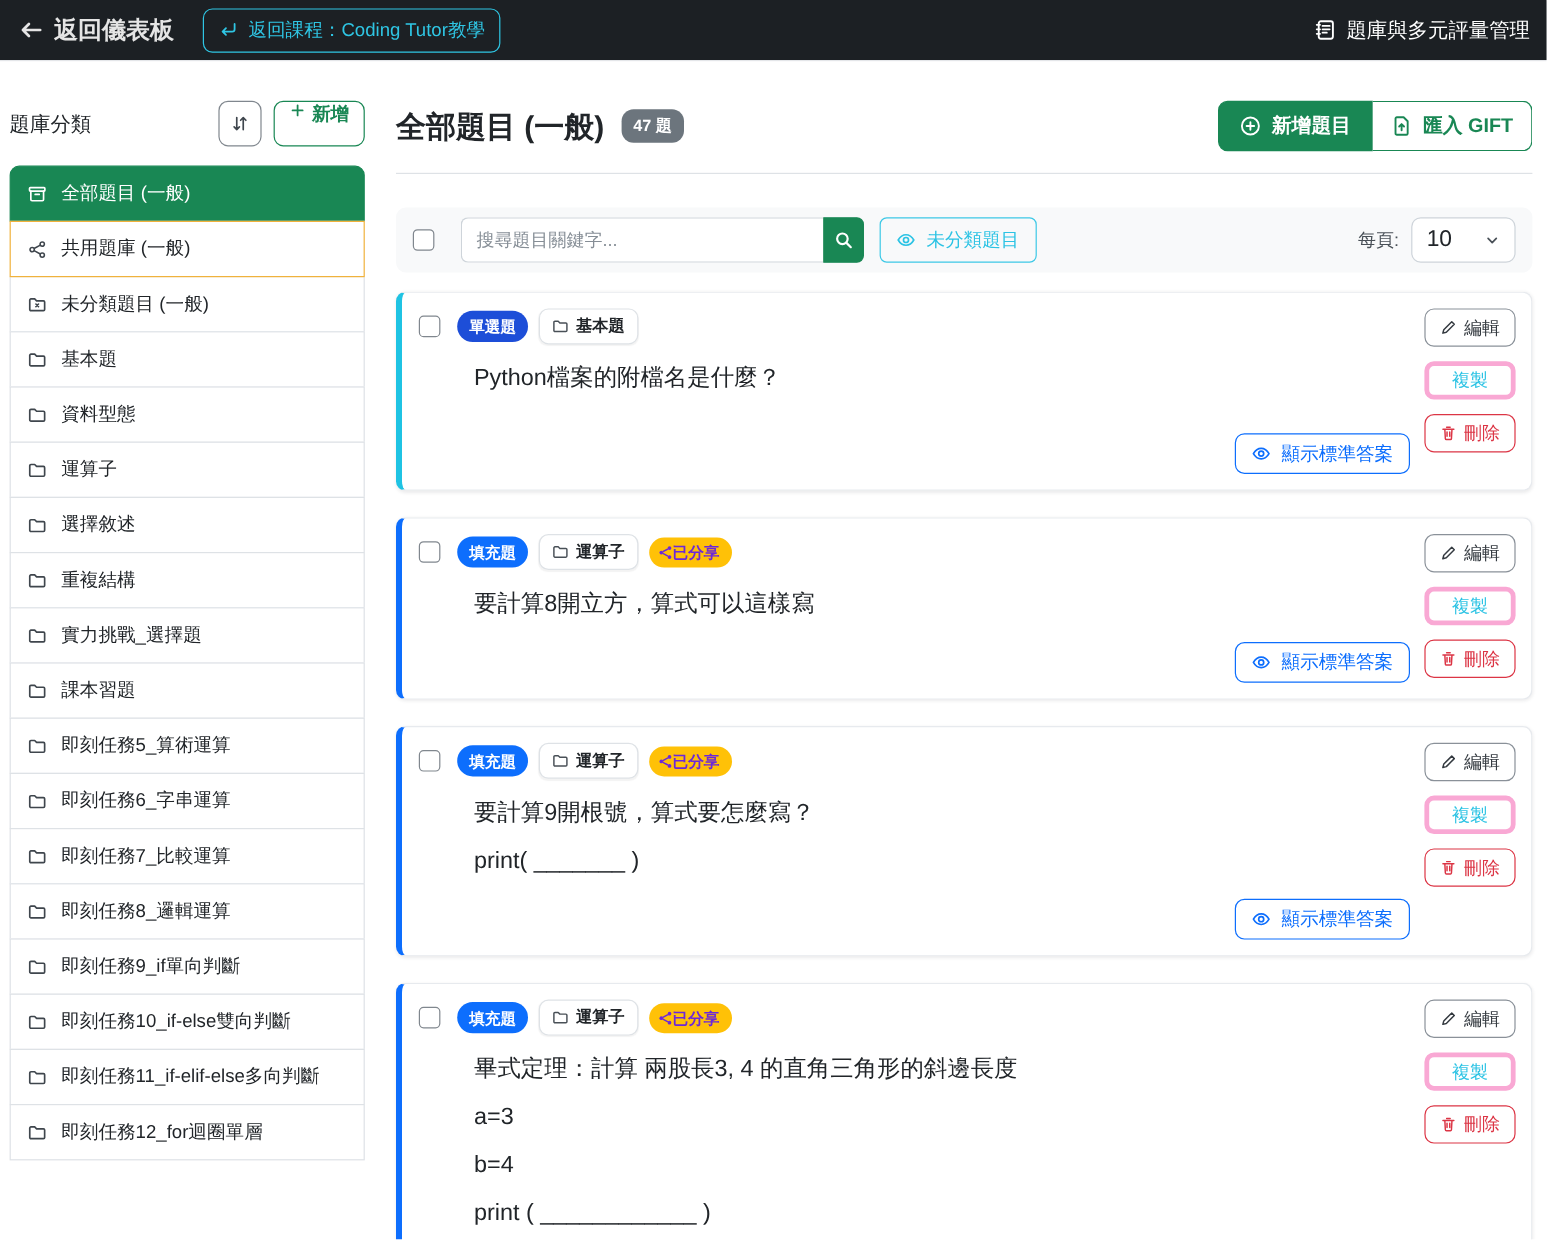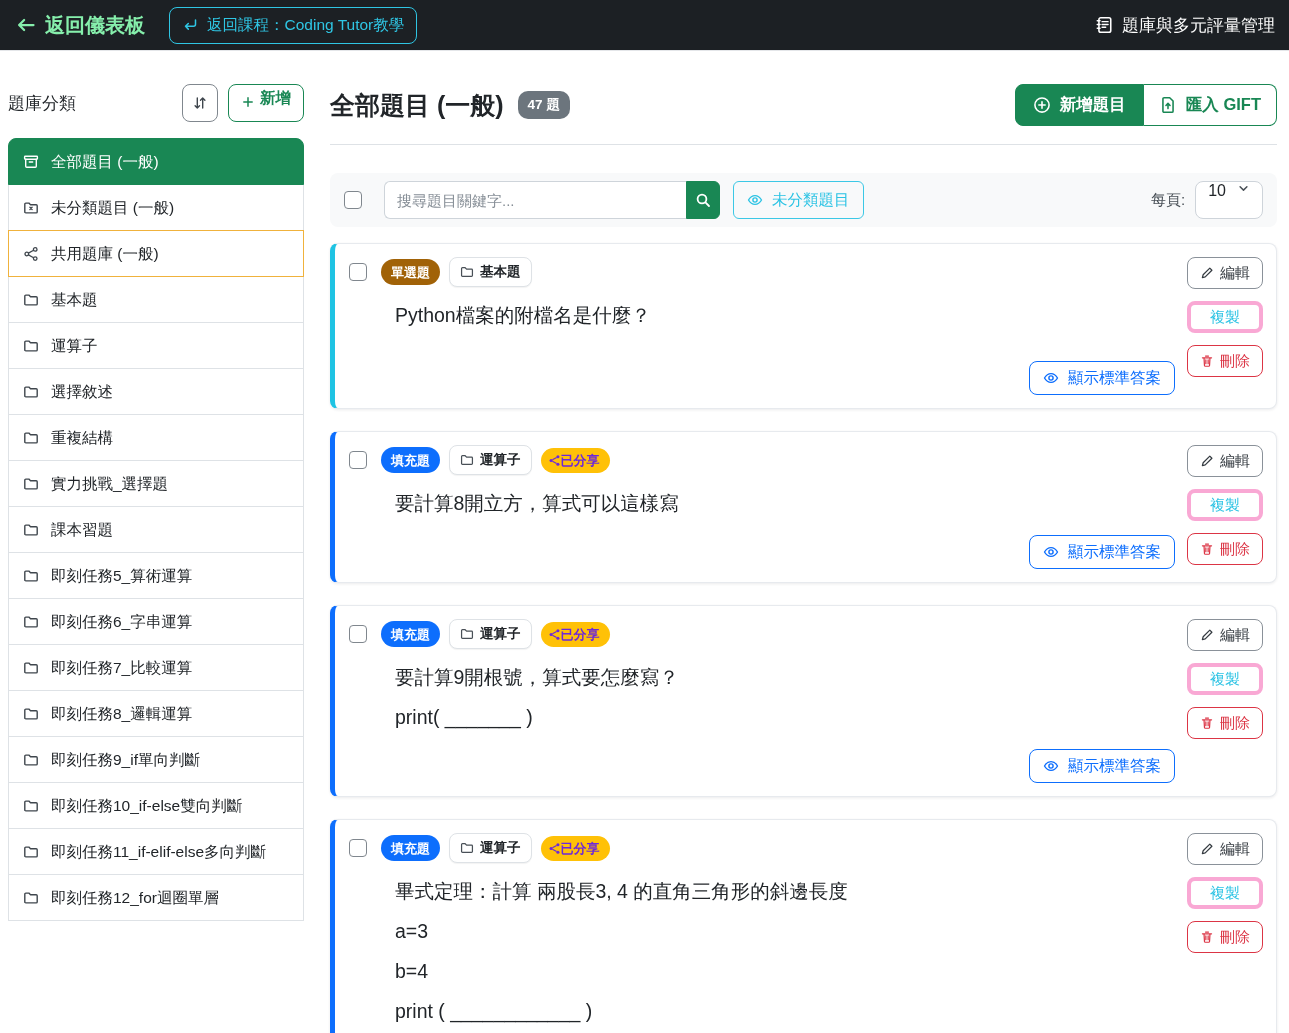--- a/index.html
+++ b/index.html
@@ -2,34 +2,34 @@
 <html><head>
 <meta charset="utf-8">
 <style>
   * { box-sizing: border-box; }
   html,body { margin:0; padding:0; }
   body { font-family:"Liberation Sans","DejaVu Sans",sans-serif; background:#fff; }
   .page { position:relative; width:1289px; height:1033px; overflow:hidden; background:#fff; }
 
   
   .topbar { height:50px; background:#1c2024; display:flex; align-items:center; padding:0 14px 0 10px; box-shadow:0 1px 0 #e4e6e9; }
-  .back-dash { display:flex; align-items:center; gap:9px; color:#86efac; font-size:20px; font-weight:700; cursor:pointer; background:none; border:none; }
+  .back-dash { display:flex; align-items:center; gap:9px; color:#e5e5e5; font-size:20px; font-weight:700; cursor:pointer; background:none; border:none; }
   .course-btn { margin-left:18px; display:flex; align-items:center; gap:9px; border:1px solid #2fc6e4; color:#2fc6e4; border-radius:8px; padding:7px 12px; font-size:15.5px; background:transparent; cursor:pointer; }
   .topbar .spacer { flex:1; }
   .app-title { display:flex; align-items:center; gap:9px; color:#fff; font-size:17px; }
 
   .content { display:flex; align-items:flex-start; }
 
   
   .sidebar { flex:none; width:296px; margin:34px 0 0 8px; }
   .sidebar-head { display:flex; align-items:center; }
   .sidebar-title { font-size:17px; font-weight:400; color:#212529; }
   .sidebar-head .spacer { flex:1; }
   .sort-btn { width:36px; height:38px; border:1px solid #80878e; border-radius:8px; background:#fff; color:#3f464d; display:flex; align-items:center; justify-content:center; cursor:pointer; }
-  .add-btn { margin-left:10px; height:38px; border:1px solid #198754; border-radius:8px; background:#fff; color:#198754; font-size:15.5px; font-weight:600; display:flex; align-items:flex-end; gap:5px; padding:12px 12px; cursor:pointer; }
+  .add-btn { margin-left:10px; height:38px; border:1px solid #198754; border-radius:8px; background:#fff; color:#198754; font-size:15.5px; font-weight:600; display:flex; align-items:flex-start; gap:5px; padding:0 12px; cursor:pointer; }
   .cat-list { margin-top:16px; display:flex; flex-direction:column; }
   .cat-item { position:relative; display:flex; align-items:flex-start; gap:12px; padding:12px 14px; background:#fff; border:1px solid #dee2e6; margin-top:-1px; font-size:15.5px; line-height:21px; color:#212529; cursor:pointer; }
   .cat-item:first-child { margin-top:0; border-radius:8px 8px 0 0; }
   .cat-item .ic { flex:none; margin-top:2.5px; color:#3f464d; }
   .cat-item.active { background:#198754; border-color:#198754; color:#fff; z-index:1; }
   .cat-item.active .ic { color:#fff; }
   .cat-item.highlight { border:1px solid #f0b23c; z-index:2; }
 
   
   .main { flex:1; min-width:0; margin:34px 12px 0 26px; }
@@ -44,21 +44,21 @@
 
   .search-panel { margin-top:28px; height:54px; background:#f8f9fa; border-radius:8px; display:flex; align-items:center; padding:0 14px; }
   .cbx { flex:none; width:18px; height:18px; border:1.5px solid #80878e; border-radius:4px; background:#fff; cursor:pointer; }
   .input-group { display:flex; margin-left:22px; }
   .search-input { width:302px; height:38px; border:1px solid #ced4da; border-right:none; border-radius:6px 0 0 6px; padding:0 12px; font-size:15px; color:#212529; outline:none; font-family:inherit; }
   .search-input::placeholder { color:#868e96; }
   .search-btn { width:34px; height:38px; background:#198754; border:1px solid #198754; border-radius:0 6px 6px 0; color:#fff; display:flex; align-items:center; justify-content:center; cursor:pointer; }
   .show-all-btn { margin-left:13px; height:38px; border:1px solid #3cc8e6; color:#2cc3e4; border-radius:6px; background:transparent; font-size:15.5px; display:flex; align-items:center; gap:9px; padding:0 13px; cursor:pointer; }
   .search-panel .spacer { flex:1; }
   .per-page-label { color:#495057; font-size:15px; margin-right:10px; }
-  .per-page-select { display:flex; gap:11px; border:1px solid #ced4da; border-radius:8px; background:#fff; padding:0 12px; height:38px; font-size:16px; color:#212529; cursor:pointer; }
+  .per-page-select { display:flex; align-items:center; gap:27px; border:1px solid #ced4da; border-radius:8px; background:#fff; padding:0 12px; height:38px; font-size:19px; color:#212529; cursor:pointer; }
   .per-page-select .ic { color:#495057; }
 
   
   .cards { margin-top:16px; display:flex; flex-direction:column; gap:22px; }
   .card { --accent:#0d6efd; display:flex; background:#fff; border:1px solid #e7eaee; border-left:5px solid var(--accent); border-radius:8px; box-shadow:0 1px 3px rgba(33,37,41,.09); padding:13px 13px 13px 0; }
   .cards .card:first-child { min-height:166px; }
   .card-main { flex:1; min-width:0; display:flex; flex-direction:column; padding-left:14px; }
   .badge-row { display:flex; align-items:center; gap:9px; }
   .badge-row .cbx { margin-right:5px; }
   .type-badge { color:#fff; font-size:13px; font-weight:700; line-height:1; padding:6.5px 10px; border-radius:14px; }
@@ -197,37 +197,43 @@
           <span>新增</span>
         </button>
       </div>
       <div class="cat-list">
           <div class="cat-item active">
     <svg class="ic">
               <use href="#i-archive"></use>
             </svg>
     <span>全部題目 (一般)</span>
   </div>
+          <div class="cat-item highlight">
+    <svg class="ic">
+              <use href="#i-share"></use>
+            </svg>
+    <span>共用題庫 (一般)</span>
+  </div>
           <div class="cat-item">
     <svg class="ic">
               <use href="#i-folder-x"></use>
             </svg>
     <span>未分類題目 (一般)</span>
   </div>
-          <div class="cat-item highlight">
-    <svg class="ic">
-              <use href="#i-share"></use>
-            </svg>
-    <span>共用題庫 (一般)</span>
-  </div>
           <div class="cat-item">
     <svg class="ic">
               <use href="#i-folder"></use>
             </svg>
     <span>基本題</span>
+  </div>
+          <div class="cat-item">
+    <svg class="ic">
+              <use href="#i-folder"></use>
+            </svg>
+    <span>資料型態</span>
   </div>
           <div class="cat-item">
     <svg class="ic">
               <use href="#i-folder"></use>
             </svg>
     <span>運算子</span>
   </div>
           <div class="cat-item">
     <svg class="ic">
               <use href="#i-folder"></use>
@@ -350,21 +356,21 @@
               <use href="#i-chevron-down"></use>
             </svg>
         </div>
       </div>
 
       <div class="cards">
           <div class="card" style="--accent: #1fc3e3;">
     <div class="card-main">
       <div class="badge-row">
         <span class="cbx"></span>
-        <span class="type-badge" style="background: #a16207;">單選題</span>
+        <span class="type-badge" style="background: #1d4ed8;">單選題</span>
         <span class="cat-badge">
           <svg class="ic ic-14">
                     <use href="#i-folder"></use>
                   </svg>
           <span>基本題</span>
         </span>
 
       </div>
       <div class="q-lines">
                 <p>Python檔案的附檔名是什麼？</p>

